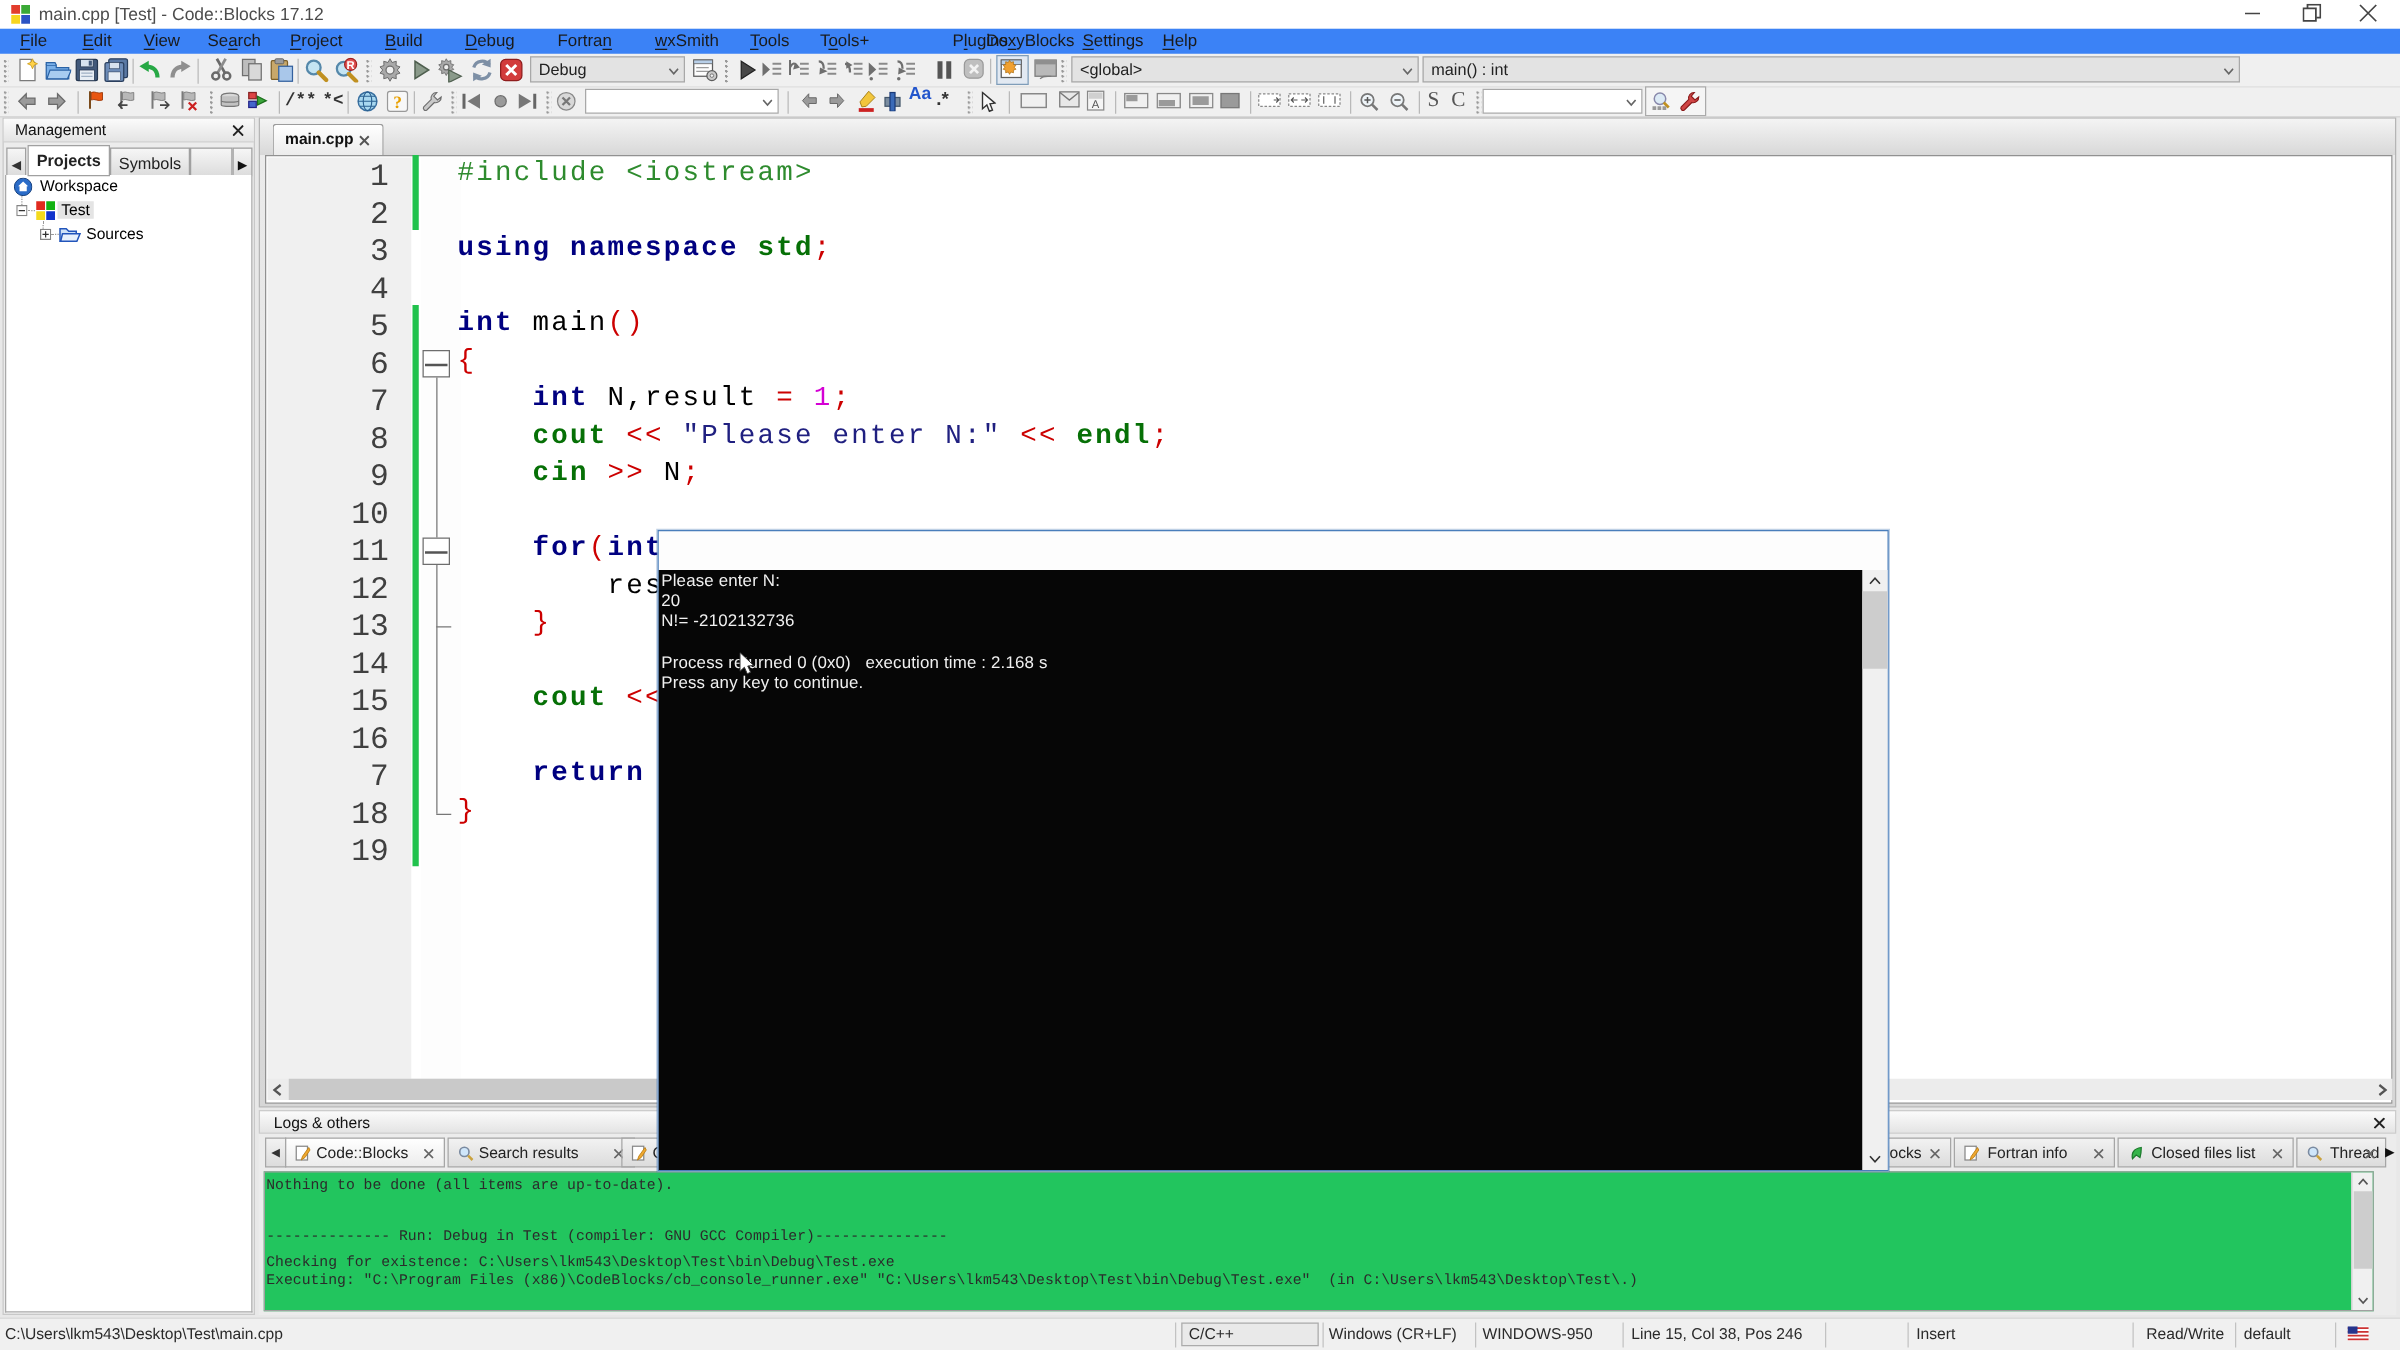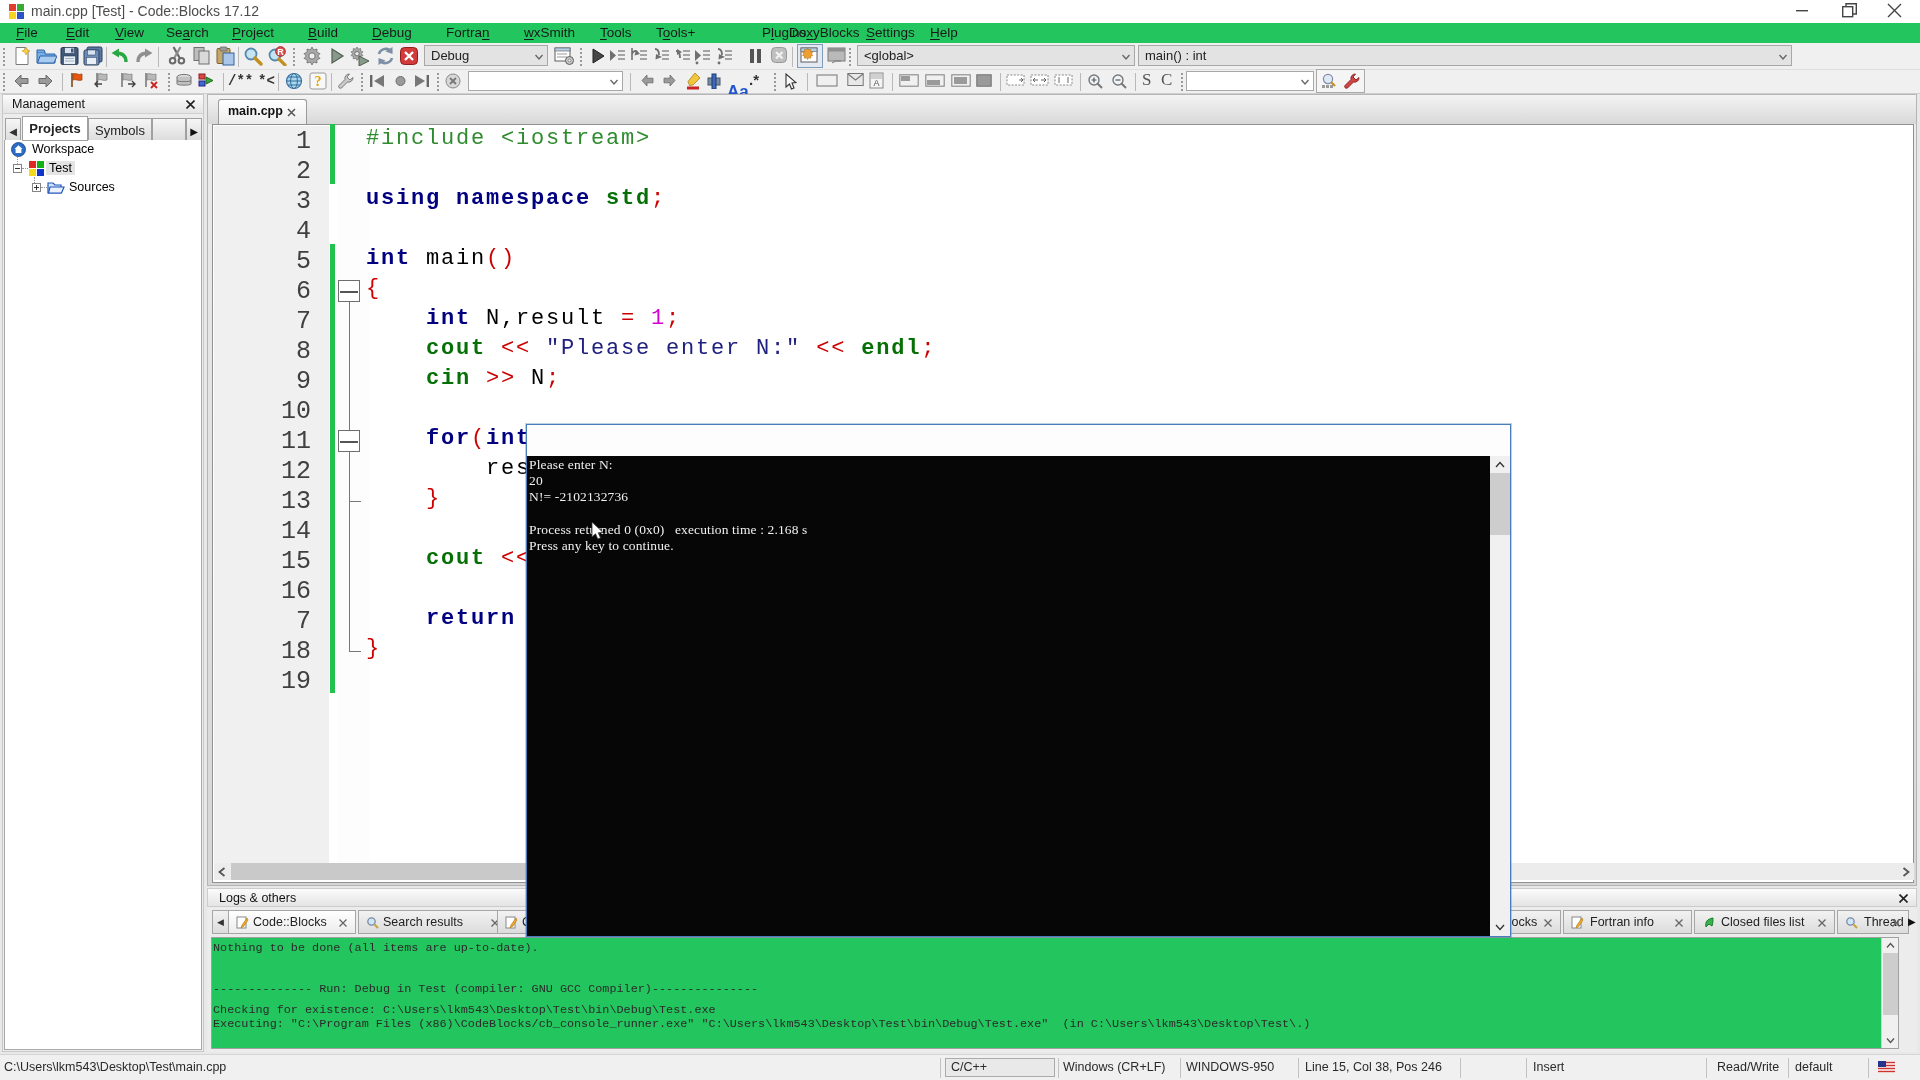--- a/index.html
+++ b/index.html
@@ -3,21 +3,21 @@
 <meta charset="utf-8">
 <style>
 * { margin:0; padding:0; box-sizing:border-box; }
 html,body { width:1920px; height:1080px; overflow:hidden; background:#e8e8e8; }
 body { font-family:"Liberation Sans", sans-serif; position:relative; }
 .abs { position:absolute; }
 svg { display:block; }
 
 #titlebar { left:0; top:0; width:1920px; height:23px; background:#ffffff; }
 #title-text { left:31px; top:3px; font-size:14px; color:#4c4c4c; }
-#menubar { left:0; top:23px; width:1920px; height:21px; background:#22c55e; border-bottom:1px solid #f0f0f0; }
+#menubar { left:0; top:23px; width:1920px; height:21px; background:#3b82f6; border-bottom:1px solid #f0f0f0; }
 .menu { position:absolute; top:2px; font-size:13.5px; color:#1a1a1a; }
 .menu u { text-decoration-thickness:1px; text-underline-offset:2px; }
 #toolbars { left:0; top:0px; width:1920px; height:94px; }
 #tbbg { left:0; top:44px; width:1920px; height:50px; background:#f0f0f0; border-bottom:1px solid #cfcfcf; }
 .tsep { position:absolute; width:1px; height:20px; background:#b9b9b9; }
 .grip { position:absolute; width:4px; height:18px;
   background-image:radial-gradient(circle at 1px 1px,#9a9a9a 1px,transparent 1.2px);
   background-size:4px 4px; }
 .combo { position:absolute; height:21px; background:#e3e3e3; border:1px solid #a8a8a8; font-size:13px; color:#222; }
 .combo .ct { position:absolute; left:6px; top:2px; white-space:nowrap; }
@@ -54,21 +54,21 @@
 
 #statusbar { left:0; top:1054px; width:1920px; height:26px; background:#f0f0f0; border-top:1px solid #d5d5d5; font-size:12.5px; color:#2a2a2a; }
 .sfield { position:absolute; top:5px; white-space:nowrap; }
 .ssep { position:absolute; top:3px; width:1px; height:20px; background:#c2c2c2; }
 
 #console { left:526px; top:424px; width:985px; height:513px; background:#fdfdfd; border:1px solid #4a7ebb; box-shadow:0 0 0 1px rgba(70,120,180,0.35); z-index:50; }
 #ctitle { position:absolute; left:0; top:0; width:983px; height:31px; background:#ffffff; }
 #ctitle span { position:absolute; left:33px; top:7px; font-size:13px; color:#111; }
 #cbody { position:absolute; left:0px; top:31px; width:963px; height:480px; background:#060606; }
 #cscroll { position:absolute; left:963px; top:31px; width:20px; height:480px; background:#f0f0f0; }
-.cline { position:absolute; left:2px; font-family:Liberation Serif, serif; font-size:13.5px; letter-spacing:0.13px; color:#f0f0f0; white-space:pre; }
+.cline { position:absolute; left:2px; font-family:Liberation Sans, sans-serif; font-size:13.5px; letter-spacing:0.13px; color:#f0f0f0; white-space:pre; }
 </style>
 </head>
 <body>
 
 <div class="abs" id="titlebar">
   <svg class="abs" style="left:8px;top:3px" width="17" height="17" viewBox="0 0 17 17">
     <rect x="1" y="1" width="7" height="7" fill="#e23d2c"></rect>
       <rect x="9" y="1" width="7" height="7" fill="#3aa936"></rect>
     <rect x="1" y="9" width="7" height="7" fill="#f7d51e"></rect>
       <rect x="9" y="9" width="7" height="7" fill="#2b53c4"></rect>
@@ -356,21 +356,21 @@
       <path d="M7 1 L12 6.5 L7 12 V8.8 H1 V4.2 H7 Z" fill="#9a9a9a" stroke="#6a6a6a" stroke-width="0.8"></path>
     </svg>
   <svg style="position:absolute;left:686px;top:72px" width="15" height="18" viewBox="0 0 15 18">
       <path d="M9 1 L14 6 L7 13 L3.5 13.5 L2 9.5 Z" fill="#f2c63c" stroke="#a8821a" stroke-width="0.8"></path>
       <rect x="1" y="14.5" width="12" height="3" fill="#cc2222"></rect>
     </svg>
   <svg style="position:absolute;left:706px;top:73px" width="16" height="16" viewBox="0 0 16 16">
       <rect x="2" y="5" width="12" height="7" fill="#7a8ca0" stroke="#44566a"></rect>
       <rect x="6" y="1" width="4" height="15" fill="#3a6ab8" stroke="#1a3a78"></rect>
     </svg>
-  <div style="position:absolute;left:727px;top:82px;font-size:17px;font-weight:bold;color:#2255cc">Aa</div>
+  <div style="position:absolute;left:727px;top:66px;font-size:14px;font-weight:bold;color:#2255cc">Aa</div>
   <div style="position:absolute;left:749px;top:71px;font-size:15px;font-weight:bold;color:#333">.*</div>
   <div class="grip" style="left:774px;top:73px"></div>
   <svg style="position:absolute;left:784px;top:73px" width="13" height="17" viewBox="0 0 13 17">
       <path d="M2 1 L2 14 L5.5 11 L7.5 16 L10 15 L8 10 L12 9.5 Z" fill="#f8f8f8" stroke="#333" stroke-width="1.1"></path>
     </svg>
   <div class="tsep" style="left:807px;top:73px;height:18px"></div>
   <svg style="position:absolute;left:816px;top:74px" width="22" height="13" viewBox="0 0 22 13">
       <rect x="1" y="1" width="20" height="11" fill="none" stroke="#888" stroke-width="1.2"></rect>
     </svg>
   <svg style="position:absolute;left:847px;top:72px" width="17" height="15" viewBox="0 0 17 15">

